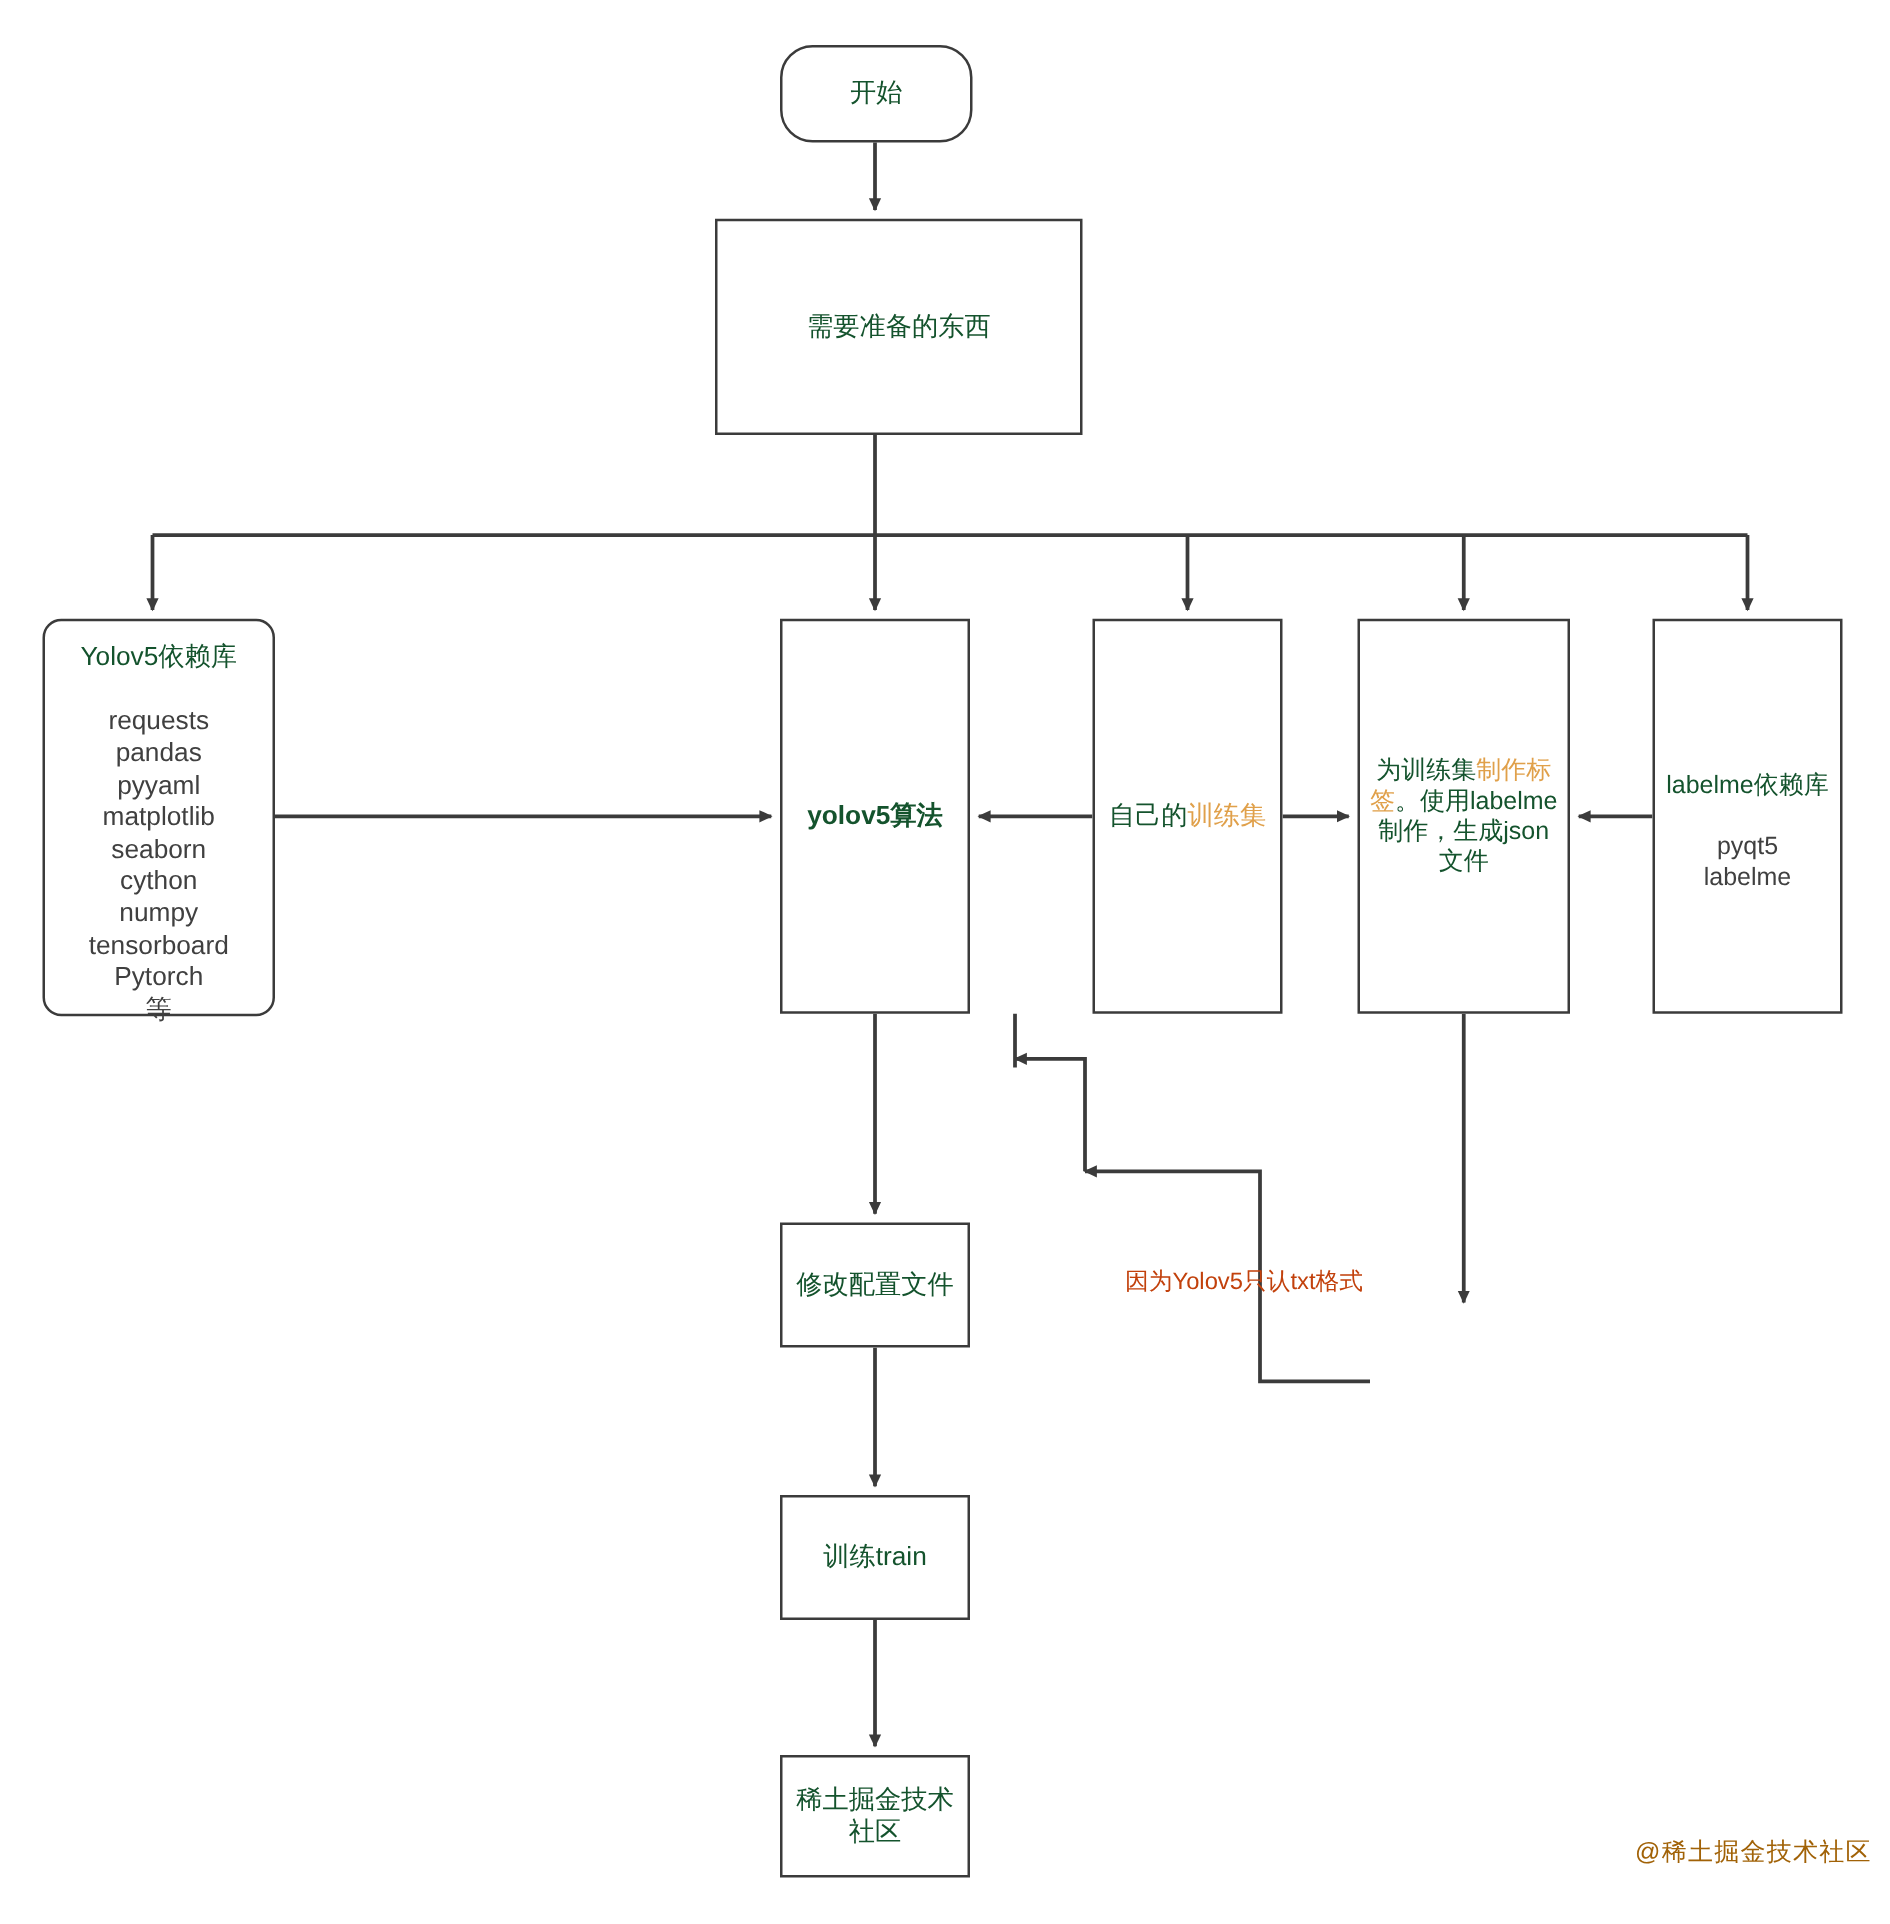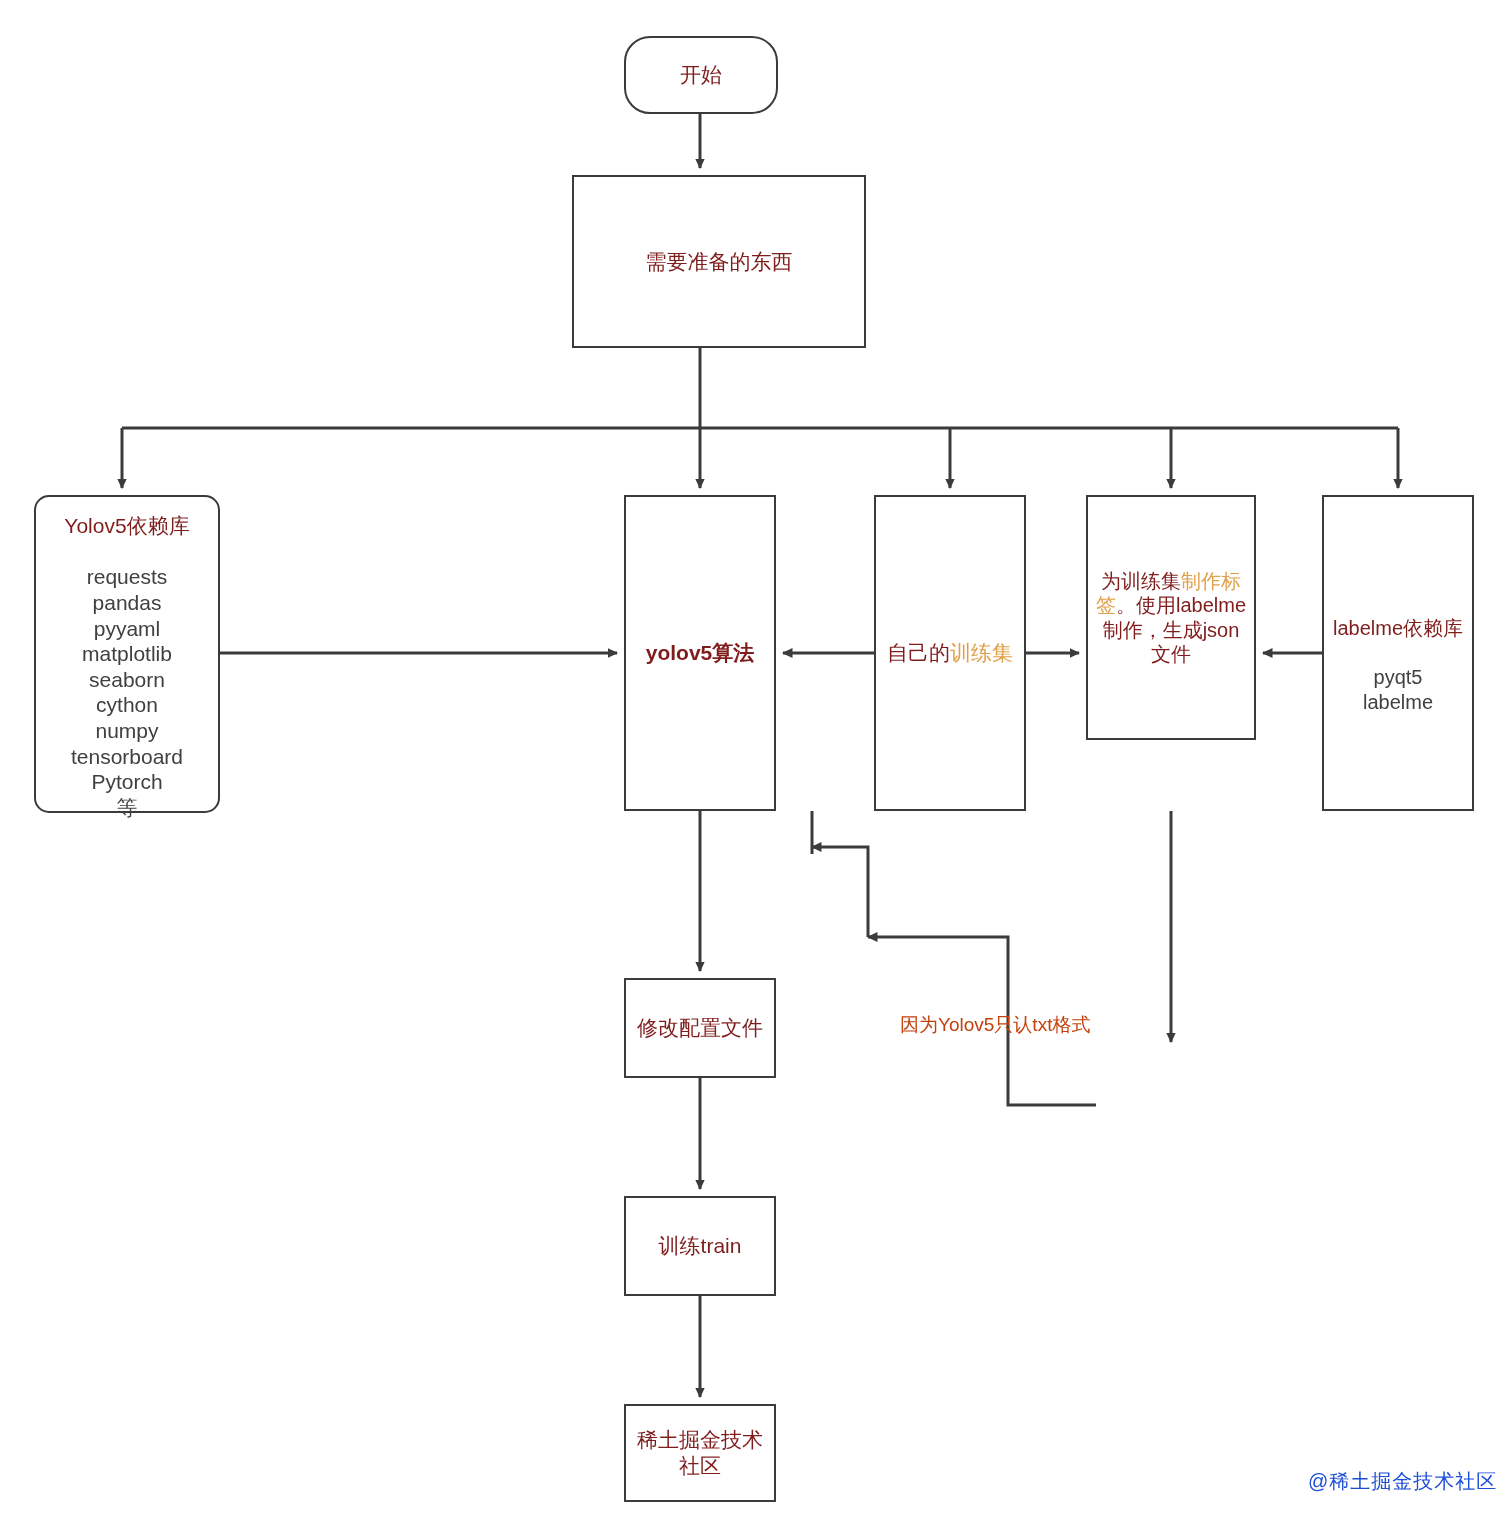--- a/index.html
+++ b/index.html
@@ -37,42 +37,42 @@
   .node.terminator{
     border-radius:26px;
   }
   .node .txt{
     display:block;
     padding:0 6px;
     white-space:pre-line;
   }
   .red{color:#404040;}
   .orange{color:#e0a04a;}
-  .dark{color:#7f1d1d;}
+  .dark{color:#14532d;}
 
   .edge-label{
     position:absolute;
     font-size:19px;
     color:#c2410c;
     white-space:nowrap;
   }
   .watermark{
     position:absolute;
     font-size:20px;
-    color:#1d4ed8;
+    color:#a16207;
     white-space:nowrap;
     letter-spacing:1px;
   }
   
   #n-start{left:624px; top:36px; width:154px; height:78px; font-size:21px;}
   #n-prepare{left:572px; top:175px; width:294px; height:173px; font-size:21px;}
   #n-deps{left:34px; top:495px; width:186px; height:318px; font-size:21px;border-radius:15px;}
   #n-algo{left:624px; top:495px; width:152px; height:316px; font-size:21px;font-weight:bold;}
   #n-dataset{left:874px; top:495px; width:152px; height:316px; font-size:21px;}
-  #n-label{left:1086px; top:495px; width:170px; height:245px; font-size:20px;}
+  #n-label{left:1086px; top:495px; width:170px; height:316px; font-size:20px;}
   #n-labelme{left:1322px; top:495px; width:152px; height:316px; font-size:20px;}
   #n-config{left:624px; top:978px; width:152px; height:100px; font-size:21px;}
   #n-train{left:624px; top:1196px; width:152px; height:100px; font-size:21px;}
   #n-detect{left:624px; top:1404px; width:152px; height:98px; font-size:21px;}
   #n-json2txt{left:1096px; top:1049px; width:152px; height:106px; font-size:20px;}
 
   .deps-title{font-size:21px;}
   .deps-list{font-size:21px;}
 </style>
 </head>

